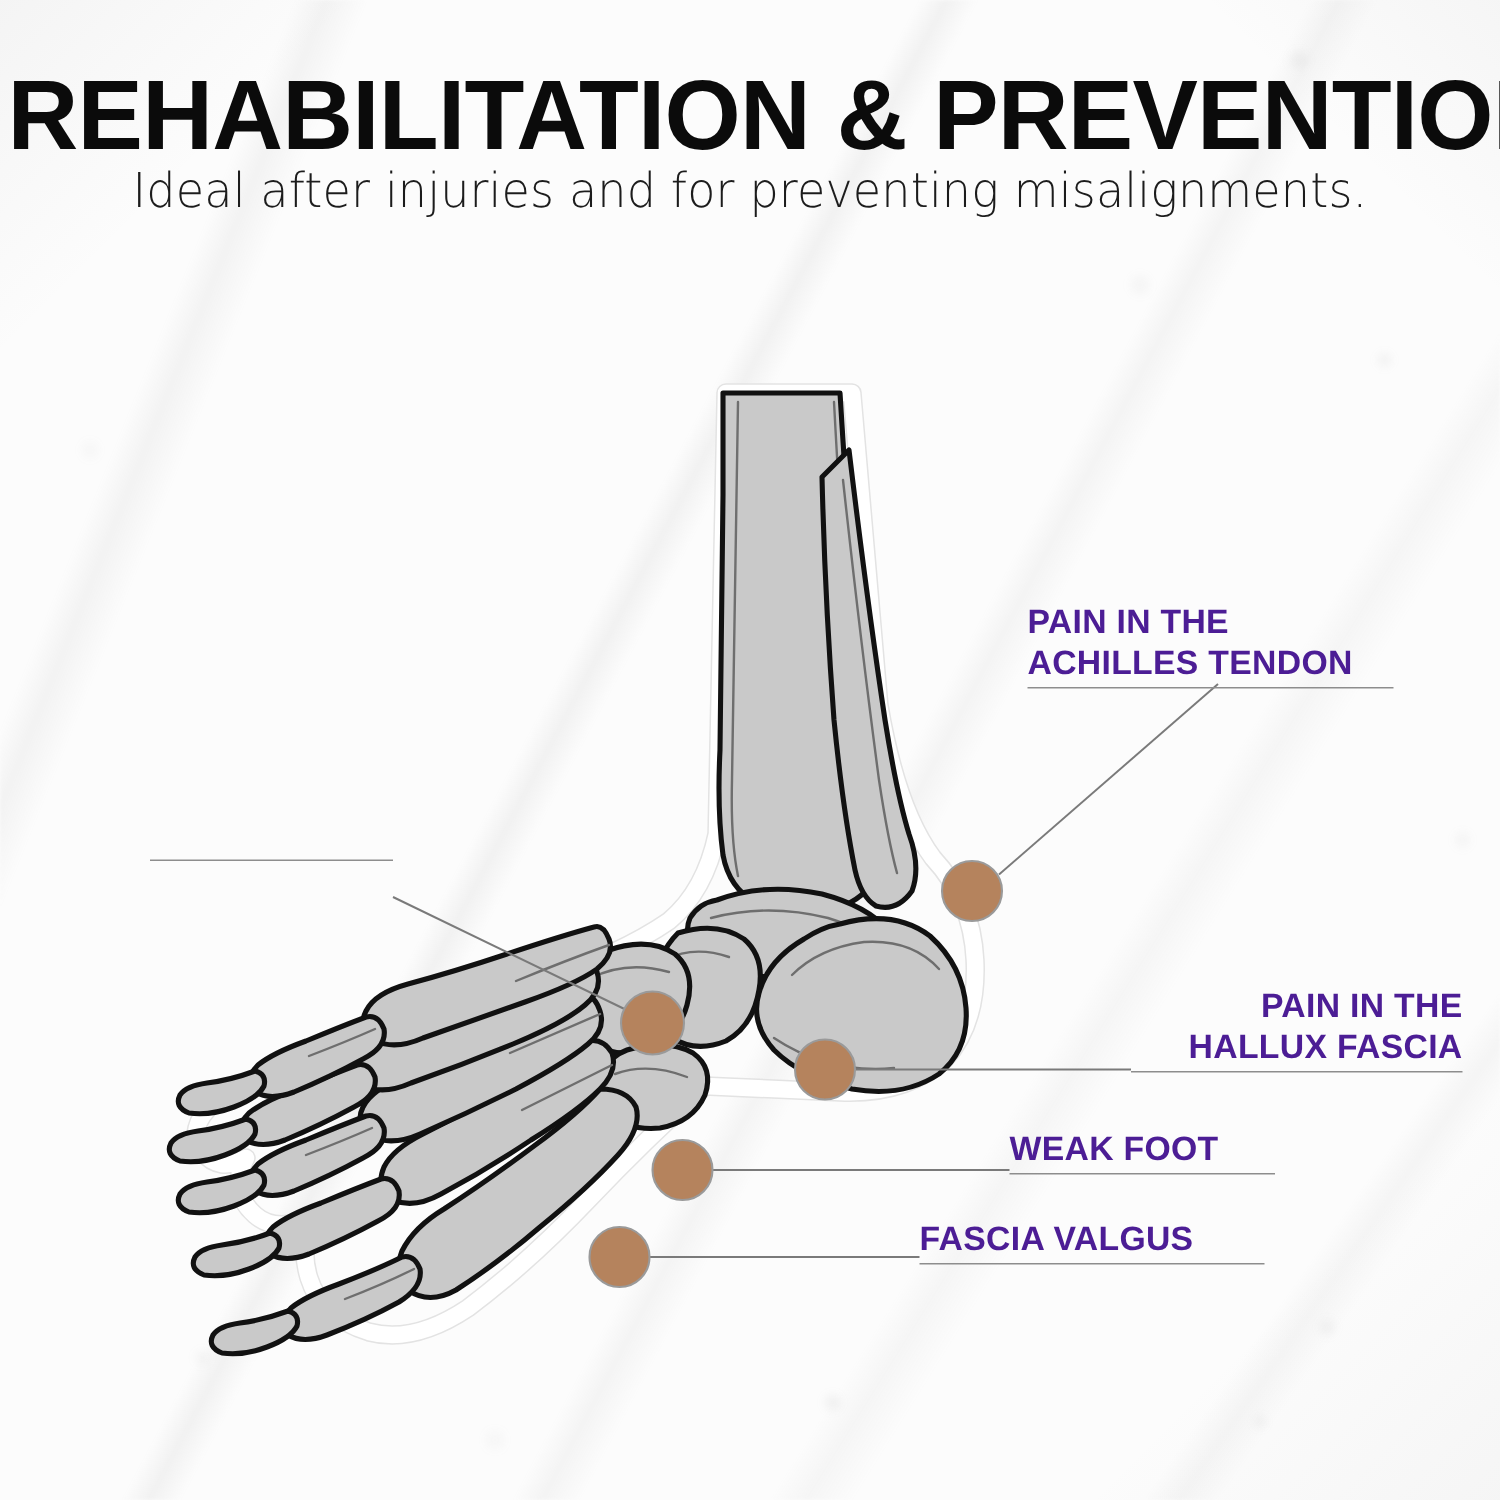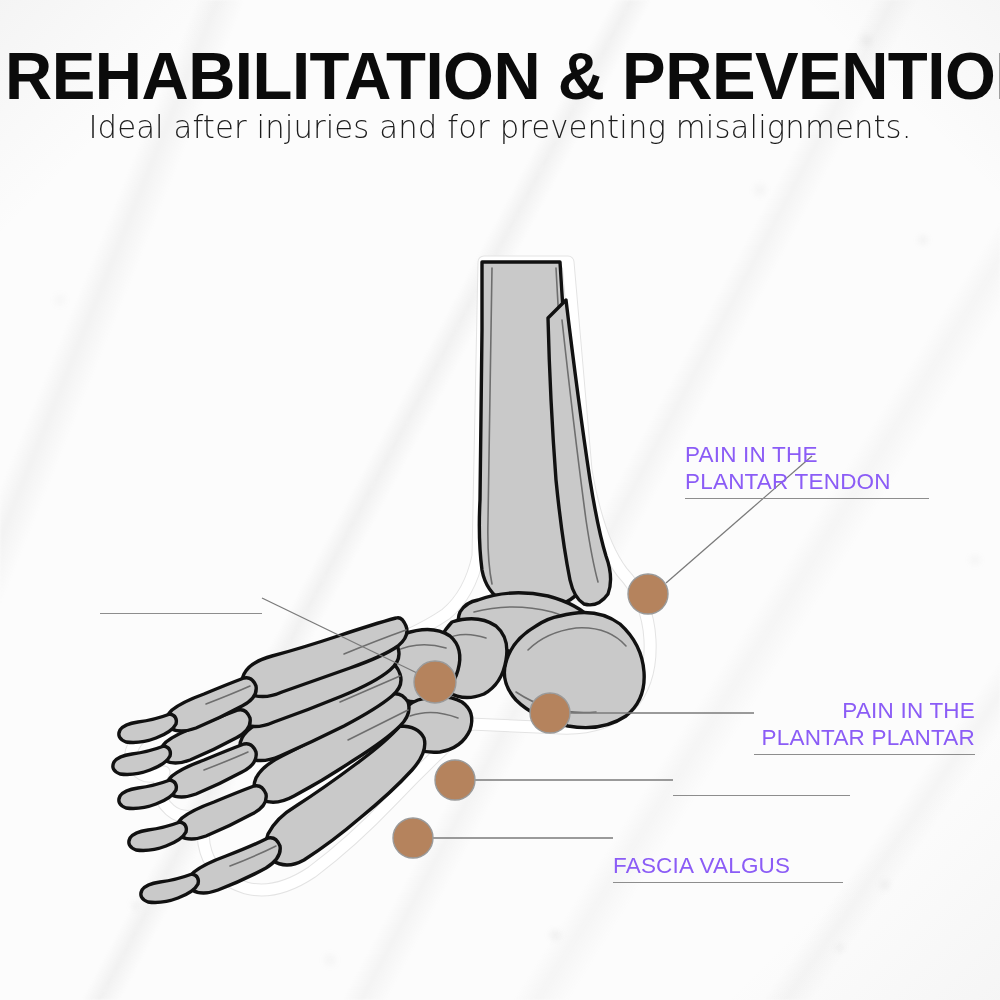--- a/index.html
+++ b/index.html
@@ -103,27 +103,26 @@
     left: 0;
     top: 0;
     width: 1000px;
     height: 1000px;
   }
 
   
   .callout {
     position: absolute;
     font-family: "Liberation Sans", sans-serif;
-    font-weight: 400;
+    font-weight: 700;
     font-size: 22.5px;
     line-height: 27px;
     letter-spacing: 0.2px;
-    color: #8b5cf6;
+    color: #4c1d95;
     white-space: nowrap;
-    margin-top: 40px;
   }
   .callout .rule {
     display: block;
     height: 1px;
     background: #8d8d8d;
     margin-top: 3px;
   }
   .callout.align-left { text-align: left; }
   .callout.align-right { text-align: right; }
 </style>
@@ -405,29 +404,30 @@
         <circle cx="413" cy="838" r="20" fill="#b5835d" stroke="#9a9a9a" stroke-width="1.4"></circle>
       </g>
   </svg>
 
   <div id="callout-layer">
       <div class="callout align-left" style="top: 570px; left: 100px; width: 162px;">
         <span class="rule" style="width: 162px;"></span>
       </div>
       <div class="callout align-left" style="top: 401px; left: 685px; width: 244px;">
         <div>PAIN IN THE</div>
-        <div>PLANTAR TENDON</div>
+        <div>ACHILLES TENDON</div>
         <span class="rule" style="width: 244px;"></span>
       </div>
       <div class="callout align-right" style="top: 657px; left: 754px; width: 221px;">
         <div>PAIN IN THE</div>
-        <div>PLANTAR PLANTAR</div>
+        <div>HALLUX FASCIA</div>
         <span class="rule" style="width: 221px;"></span>
       </div>
       <div class="callout align-left" style="top: 752px; left: 673px; width: 177px;">
+        <div>WEAK FOOT</div>
         <span class="rule" style="width: 177px;"></span>
       </div>
       <div class="callout align-left" style="top: 812px; left: 613px; width: 230px;">
         <div>FASCIA VALGUS</div>
         <span class="rule" style="width: 230px;"></span>
       </div>
     </div>
 
 </div>
 

